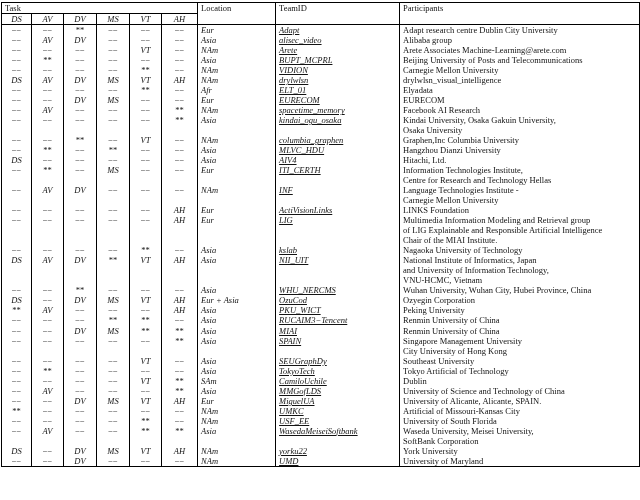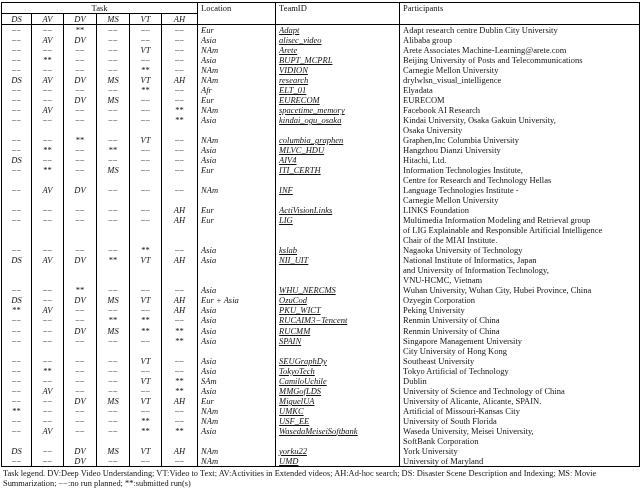--- a/index.html
+++ b/index.html
@@ -11,21 +11,21 @@
   table{
     border-collapse:collapse;table-layout:fixed;width:638px;
     font-size:8.5px;line-height:1.18;
     border:1px solid #000;
   }
   th,td{
     border-left:1px solid #000;border-right:1px solid #000;
     padding:0 3px;vertical-align:top;font-weight:normal;text-align:left;
   }
   thead{border-bottom:1px solid #000;}
-  th.task-span{text-align:center;border-bottom:1px solid #000;}
+  th.task-span{text-align:left;border-bottom:1px solid #000;}
   tr.codes th{text-align:center;font-style:italic;}
   td.tc{text-align:center;}
   td.it{font-style:italic;}
   td.loc{font-style:italic;}
   td.team{font-style:italic;text-decoration:underline;}
   td.part{white-space:pre-line;margin-top:13px;}
   .legend{
     font-size:8.4px;line-height:1.2;padding:2px 2px 0 2px;
     font-family:"Liberation Serif","DejaVu Serif",serif;
   }
@@ -119,21 +119,21 @@
           <td class="part">Carnegie Mellon University</td>
         </tr>
         <tr>
           <td class="tc it">DS</td>
           <td class="tc it">AV</td>
           <td class="tc it">DV</td>
           <td class="tc it">MS</td>
           <td class="tc it">VT</td>
           <td class="tc it">AH</td>
           <td class="loc">NAm</td>
-          <td class="team">research</td>
+          <td class="team">drylwlsn</td>
           <td class="part">drylwlsn_visual_intelligence</td>
         </tr>
         <tr>
           <td class="tc">−−</td>
           <td class="tc">−−</td>
           <td class="tc">−−</td>
           <td class="tc">−−</td>
           <td class="tc">**</td>
           <td class="tc">−−</td>
           <td class="loc">Afr</td>
@@ -324,21 +324,21 @@
           <td class="part">Renmin University of China</td>
         </tr>
         <tr>
           <td class="tc">−−</td>
           <td class="tc">−−</td>
           <td class="tc it">DV</td>
           <td class="tc it">MS</td>
           <td class="tc">**</td>
           <td class="tc">**</td>
           <td class="loc">Asia</td>
-          <td class="team">RUCMM</td>
+          <td class="team">MIAI</td>
           <td class="part">Renmin University of China</td>
         </tr>
         <tr>
           <td class="tc">−−</td>
           <td class="tc">−−</td>
           <td class="tc">−−</td>
           <td class="tc">−−</td>
           <td class="tc">−−</td>
           <td class="tc">**</td>
           <td class="loc">Asia</td>
@@ -452,14 +452,13 @@
           <td class="tc it">DV</td>
           <td class="tc">−−</td>
           <td class="tc">−−</td>
           <td class="tc">−−</td>
           <td class="loc">NAm</td>
           <td class="team">UMD</td>
           <td class="part">University of Maryland</td>
         </tr>
       </tbody>
   </table>
-  <div class="legend">Task legend. DV:Deep Video Understanding; VT:Video to Text; AV:Activities in Extended videos; AH:Ad-hoc search; DS: Disaster Scene Description and Indexing; MS: Movie Summarization; −−:no run planned; **:submitted run(s)</div>
 </div>
 
 </body></html>

